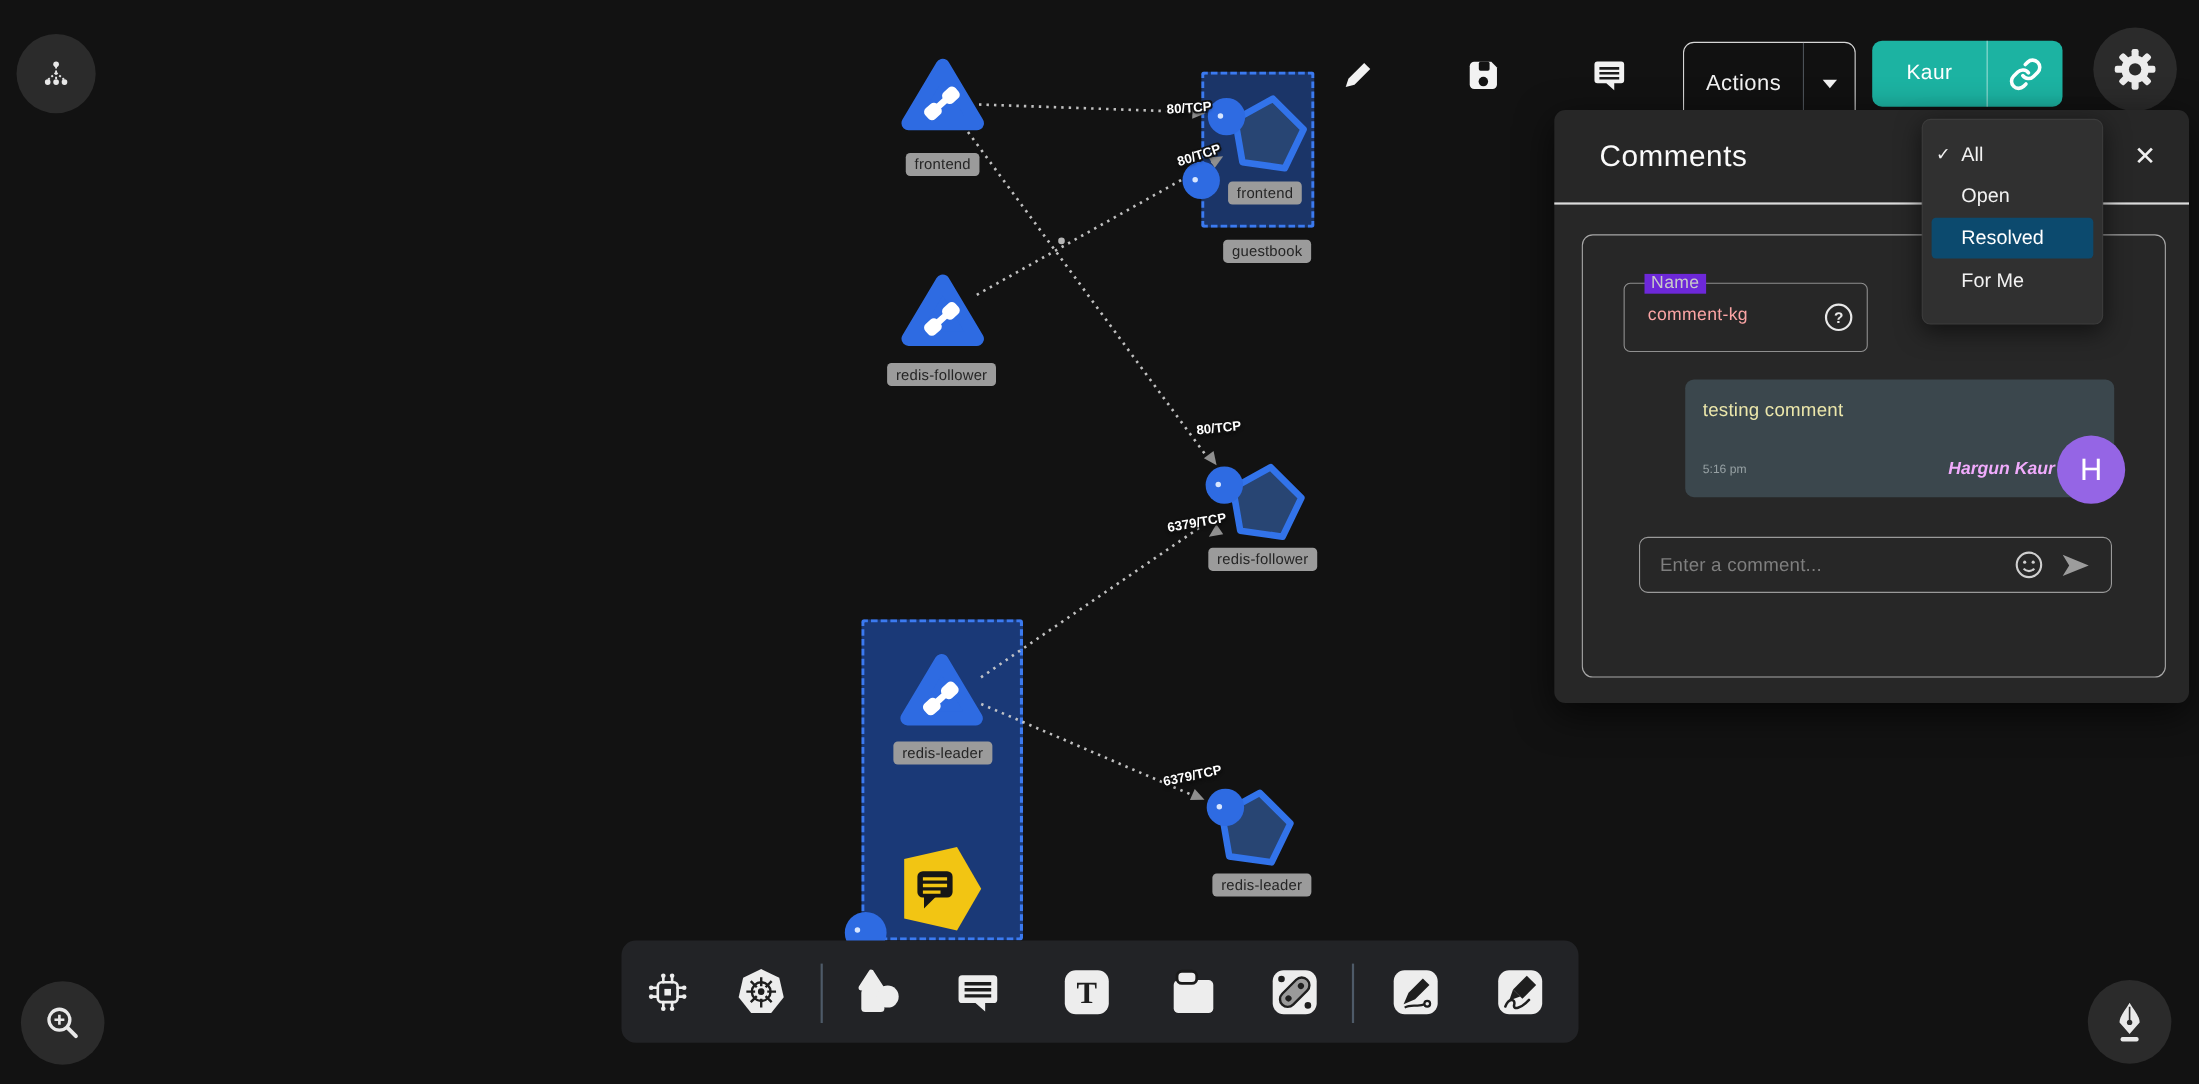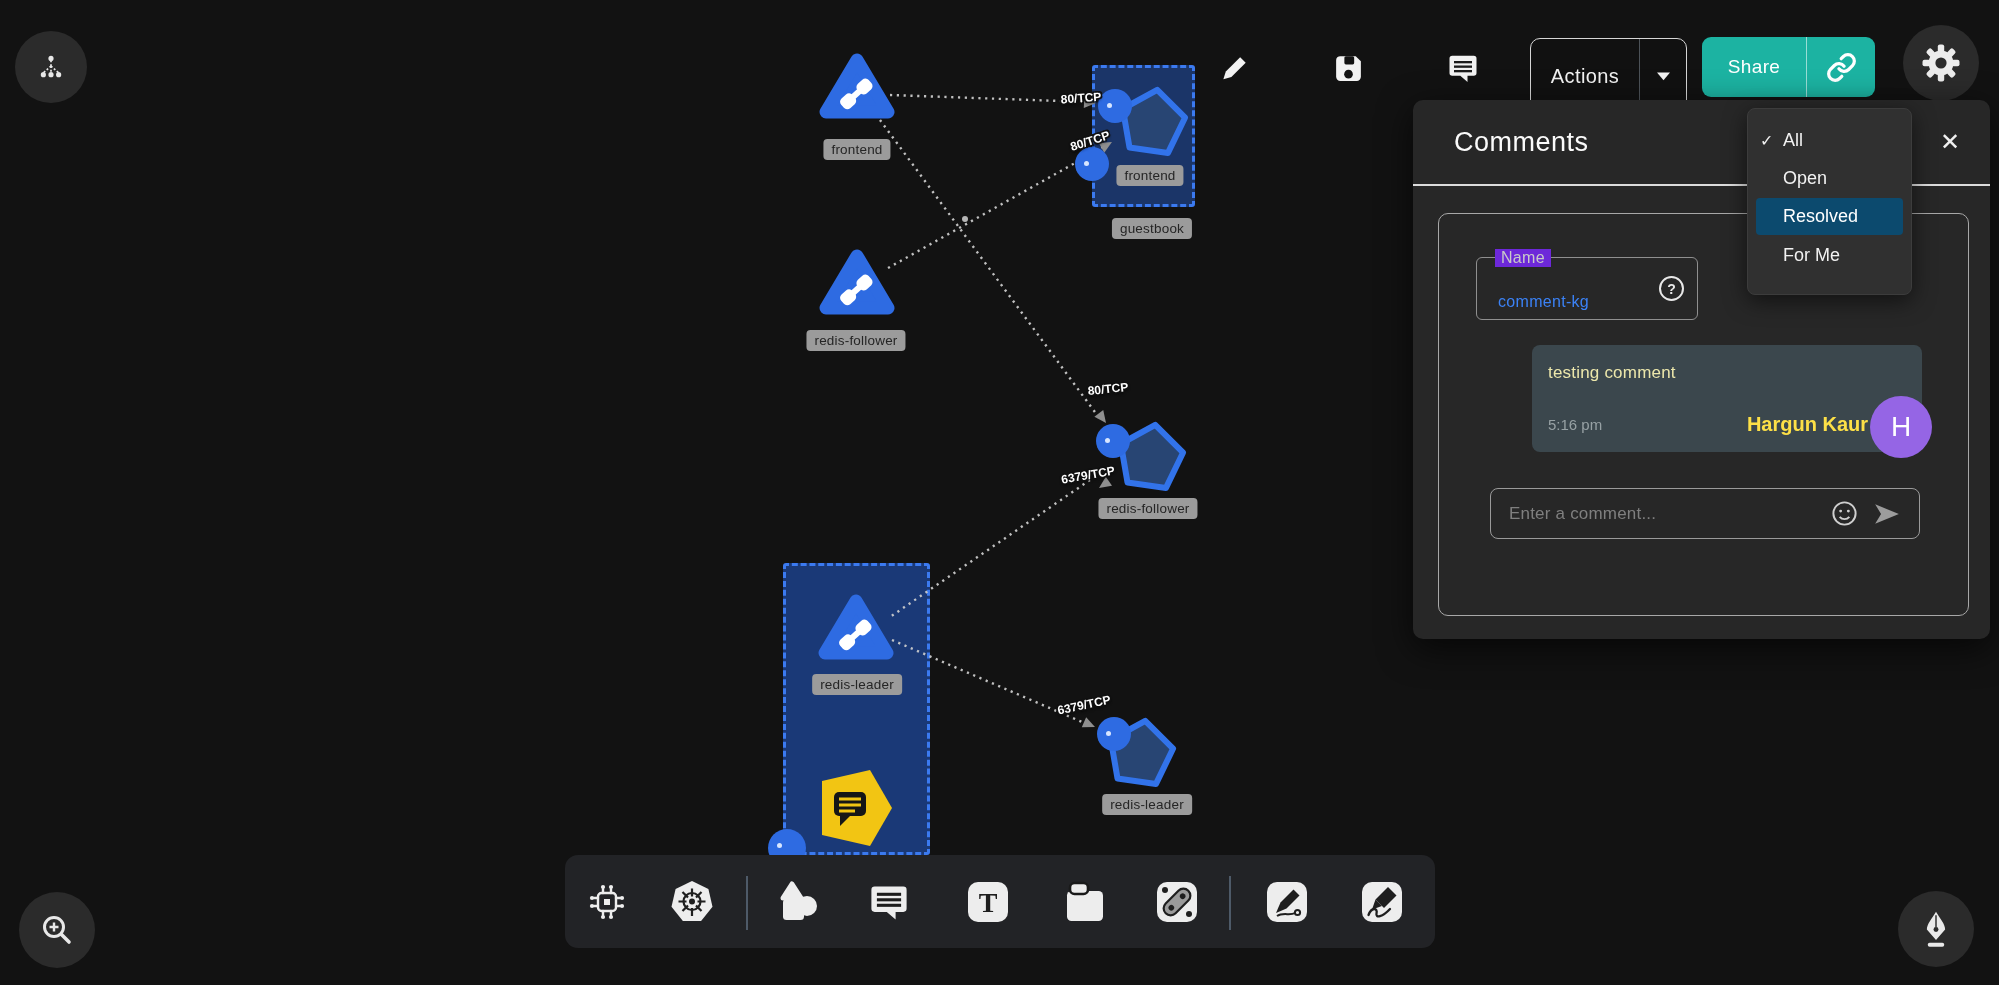--- a/index.html
+++ b/index.html
@@ -79,34 +79,34 @@
     border:1.5px solid #a8a8a8; border-radius:10px;
   }
   .name-field {
     position:absolute; left:63px; top:157px; width:222px; height:63px;
     border:1.5px solid #8f8f8f; border-radius:6px;
   }
   .name-field .flabel {
     position:absolute; top:-9px; left:18px; background:#6d28d9; padding:0 6px;
     font-size:16px; color:#c9c9c9; letter-spacing:.3px;
   }
-  .name-field .fvalue { position:absolute; left:21px; top:35px; font-size:16px; color:#3b82f6; letter-spacing:.3px; }
+  .name-field .fvalue { position:absolute; left:21px; top:20px; font-size:16px; color:#fca5a5; letter-spacing:.3px; }
   .help-circle {
     position:absolute; right:13px; top:18px; width:25px; height:25px; border-radius:50%;
     border:2.2px solid #e8e8e8; display:flex; align-items:center; justify-content:center;
     font-size:14px; font-weight:bold; color:#e8e8e8;
   }
   .comment-bubble {
     position:absolute; left:119px; top:245px; width:390px; height:107px;
     background:#3b474d; border-radius:8px; padding:18px 16px 4px;
   }
   .comment-text { font-size:17px; color:#ece7ab; letter-spacing:.2px; }
   .comment-meta { position:absolute; left:16px; right:54px; bottom:16px; display:flex; align-items:center; }
-  .comment-time { font-size:15px; color:#97a1a4; }
-  .comment-author { margin-left:auto; font-size:20px; font-weight:bold; color:#fde047; }
+  .comment-time { font-size:11px; color:#97a1a4; }
+  .comment-author { margin-left:auto; font-size:16px; font-weight:bold; color:#f0abfc;font-style:italic; }
   .avatar {
     position:absolute; left:457px; top:296px; width:62px; height:62px; border-radius:50%;
     background:#9565e5; display:flex; align-items:center; justify-content:center;
     font-size:28px; color:#fff; z-index:2;
   }
   .composer {
     position:absolute; left:77px; top:388px; width:430px; height:51px;
     border:1.6px solid #9a9a9a; border-radius:8px; display:flex; align-items:center;
     padding:0 18px; gap:14px;
   }
@@ -303,21 +303,21 @@
   <span class="lbl">Actions</span>
   <span class="vdiv"></span>
   <span class="caret-box">
     <svg width="15" height="10" viewBox="0 0 12 8">
         <path d="M0.8 1.2h10.4L6 7.4z" fill="#f2f2f2"></path>
       </svg>
   </span>
 </div>
 
 <div class="btn-share">
-  <span class="lbl">Share</span>
+  <span class="lbl">Kaur</span>
   <span class="vdiv"></span>
   <span class="icon-box">
     <svg width="31" height="31" viewBox="0 0 24 24" fill="none" stroke="#ffffff" stroke-width="2.5" stroke-linecap="round" stroke-linejoin="round">
       <path d="M10 13a5 5 0 0 0 7.54.54l3-3a5 5 0 0 0-7.07-7.07l-1.72 1.71"></path>
       <path d="M14 11a5 5 0 0 0-7.54-.54l-3 3a5 5 0 0 0 7.07 7.07l1.71-1.71"></path>
     </svg>
   </span>
 </div>
 
 <div class="circle-btn" style="left:1903px;top:25px;width:76px;height:76px;">

